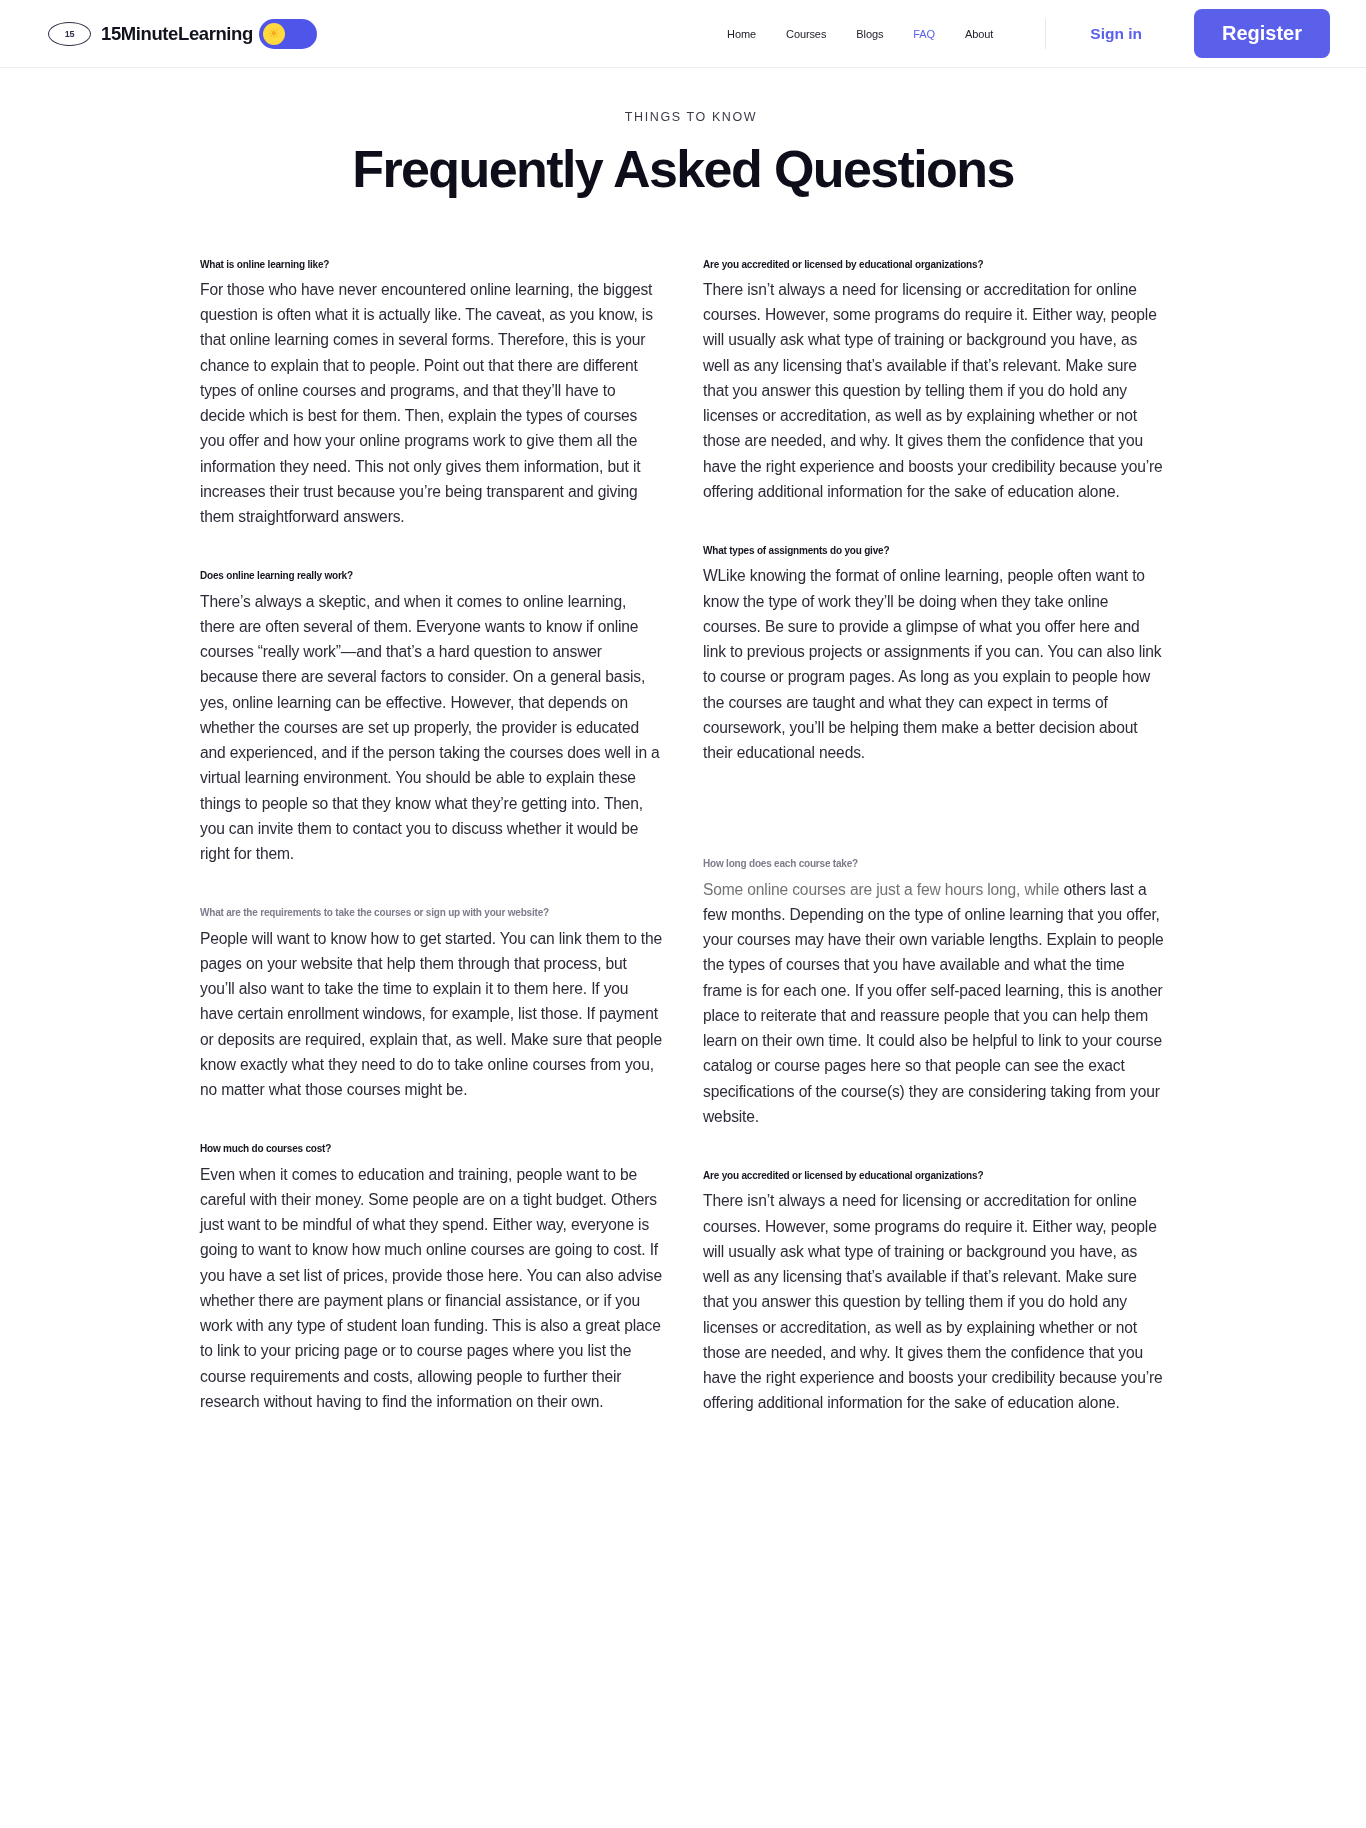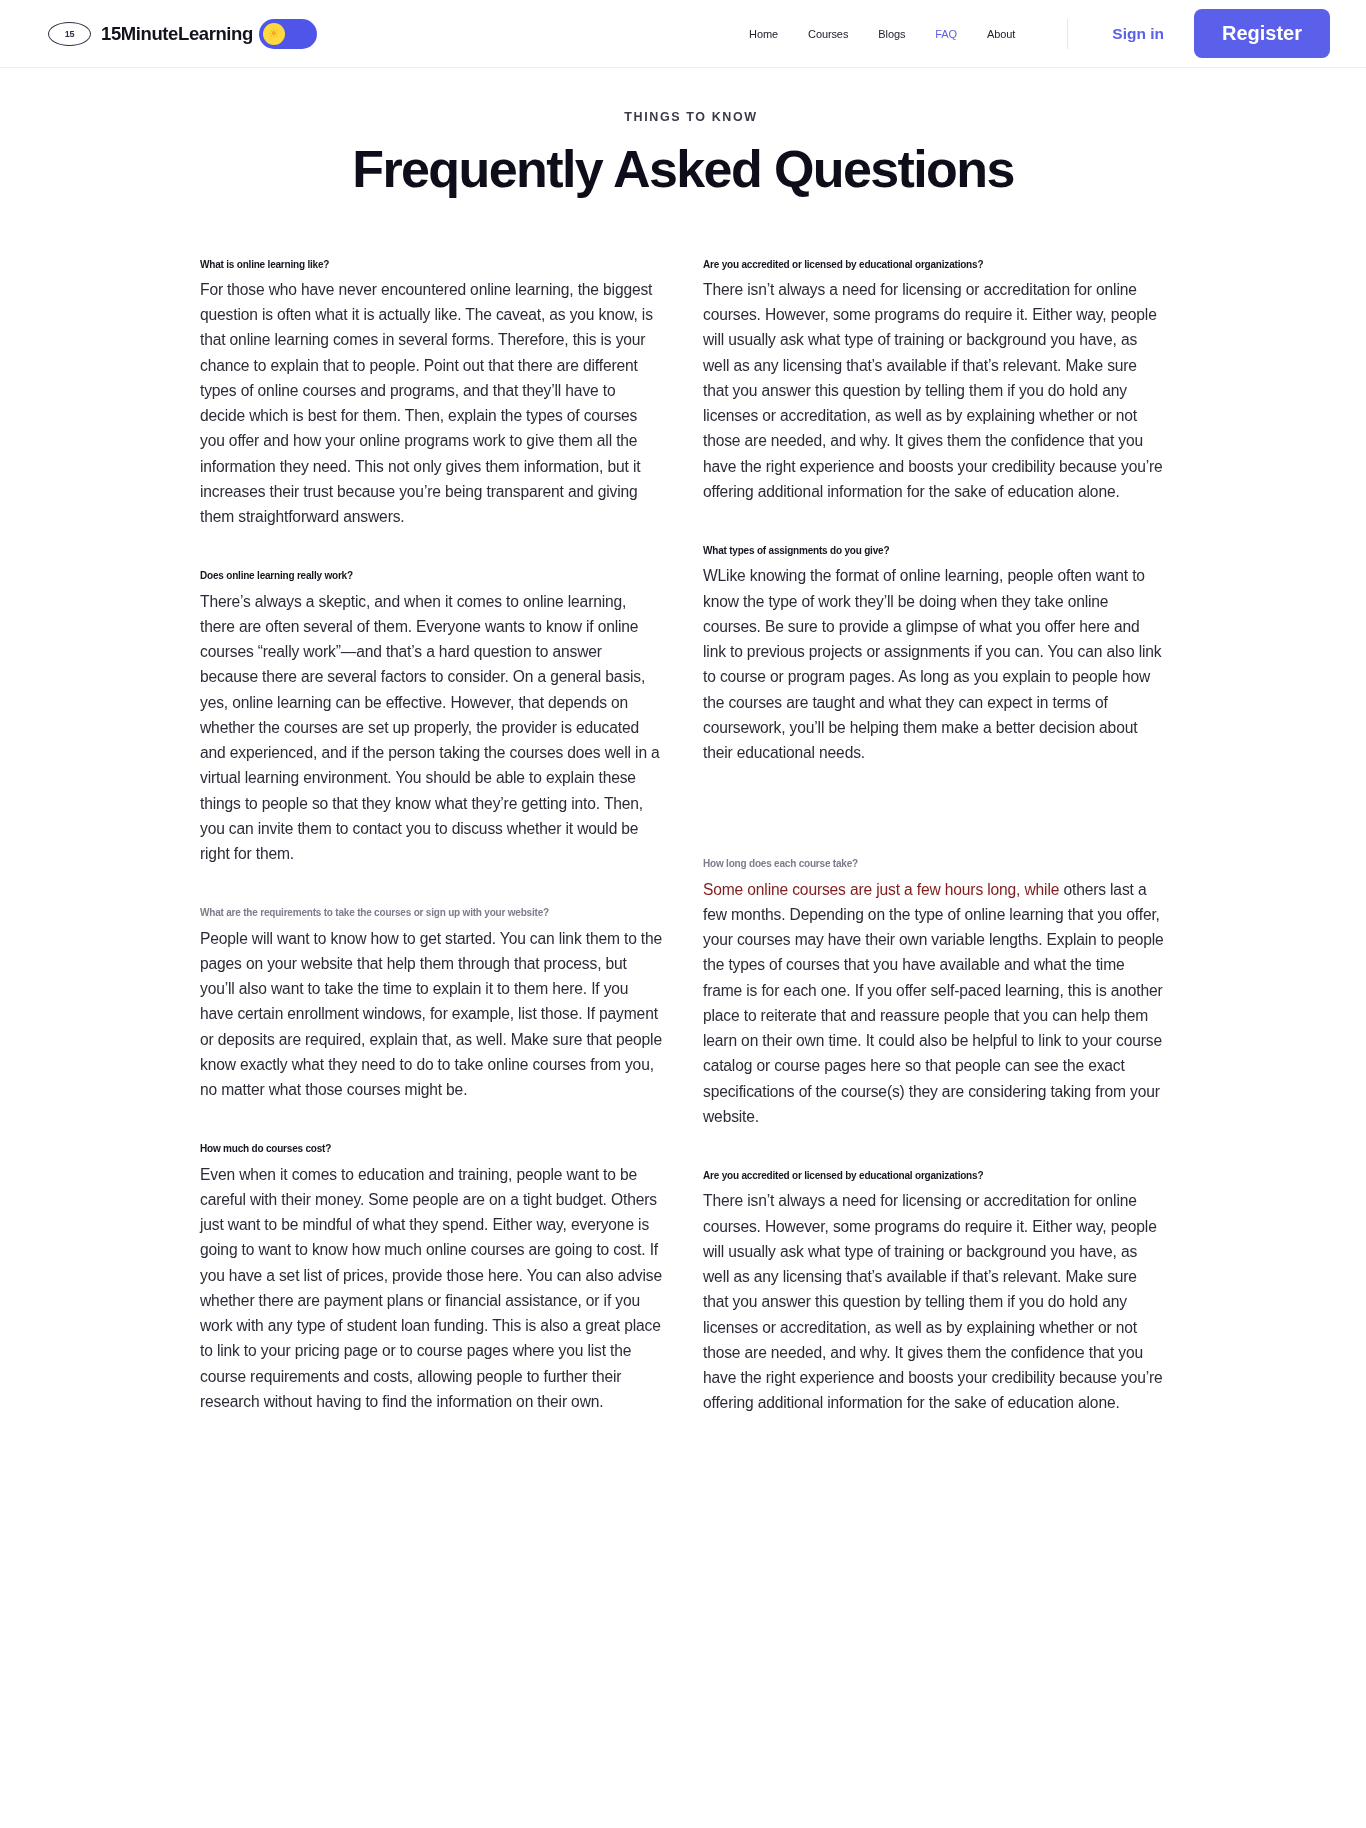--- a/index.html
+++ b/index.html
@@ -78,20 +78,21 @@
   .nav-divider {
     width: 1px; height: 30px;
     background: #e6e6ee;
     margin: 0 14px 0 22px;
   }
   .signin {
     font-size: 15.5px;
     color: #5b60ea;
     font-weight: 600;
     cursor: pointer;
+    margin-right: 22px;
   }
   .register-btn {
     background: #5b60ea;
     color: #ffffff;
     border: none;
     border-radius: 8px;
     font-size: 20px;
     font-family: inherit;
     font-weight: 600;
     padding: 13px 28px;
@@ -100,21 +101,21 @@
 
   
   .hero {
     text-align: center;
     padding-top: 42px;
   }
   .eyebrow {
     font-size: 12.5px;
     letter-spacing: 1.6px;
     color: #3a3a4a;
-    font-weight: 700;
+    font-weight: 400;
     text-transform: uppercase;
     margin-left: 16px;
   }
   .hero-title {
     font-size: 52px;
     line-height: 1.15;
     margin: 16px 0 0 0;
     font-weight: 700;
     letter-spacing: -1.6px;
     color: #0e0e1a;
@@ -141,21 +142,21 @@
   }
   .faq-a {
     font-size: 15.6px;
     line-height: 1.62;
     color: #2c2c38;
     margin: 0;
     letter-spacing: -0.15px;
   }
   .faq-item.muted .faq-q { color: #7c7c8c; }
   .faq-item.muted .faq-a { color: #2c2c38; }
-  .faq-item.muted .faq-a .lead-muted { color: #7f1d1d; }
+  .faq-item.muted .faq-a .lead-muted { color: #737373; }
   .spacer-block { height: 52px; }
 </style>
 </head>
 <body>
 
 <header class="site-header">
   <div class="brand">
     <span class="brand-mark">15</span>
     <span class="brand-name">15MinuteLearning</span>
   </div>

